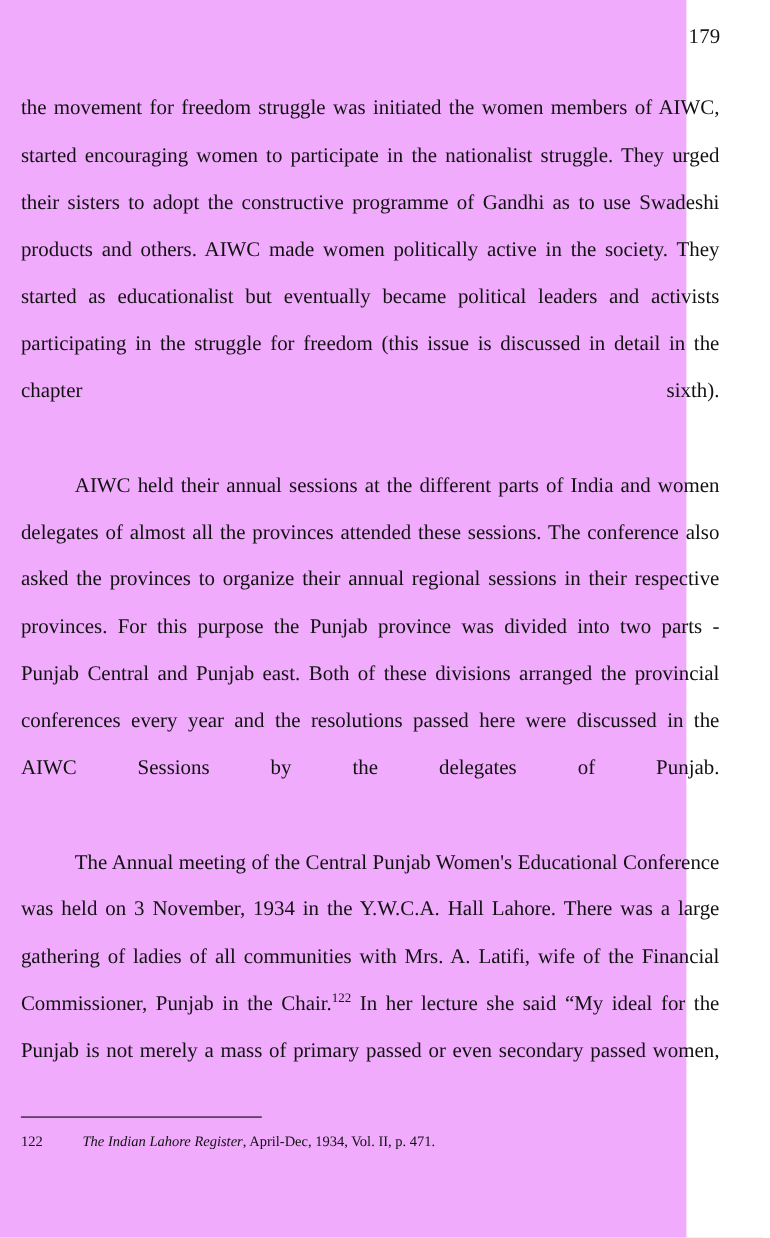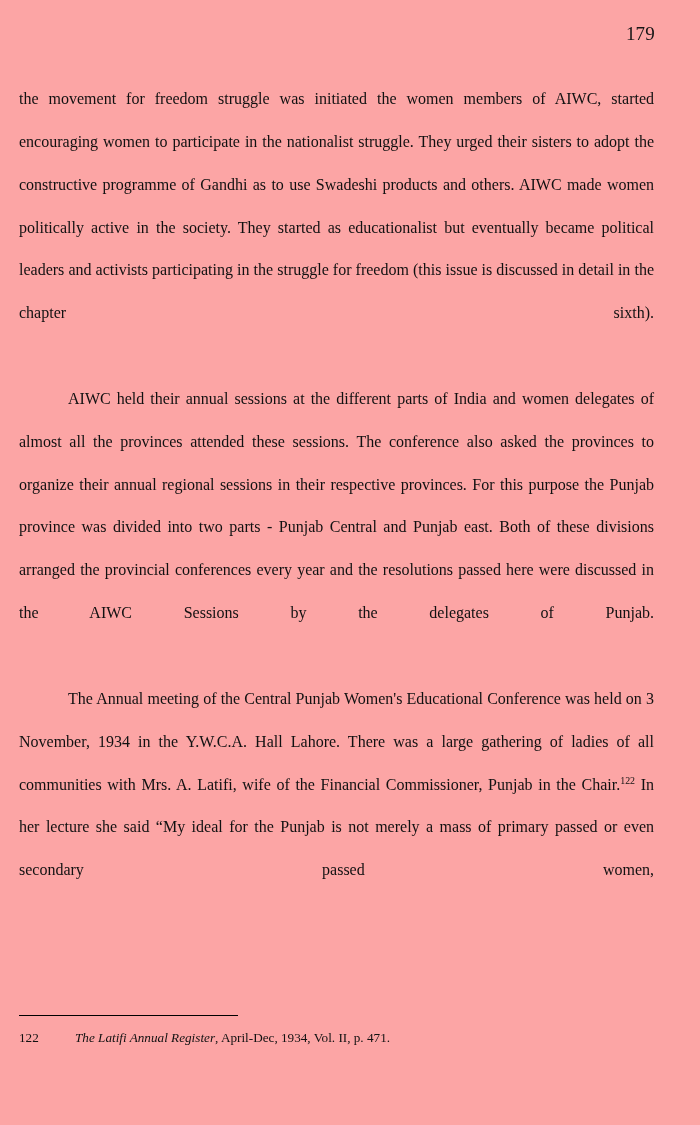--- a/index.html
+++ b/index.html
@@ -13,23 +13,23 @@
     position: relative;
     font-family: "Liberation Serif", "DejaVu Serif", serif;
     color: #000000;
     overflow: hidden;
   }
 
   .page {
     position: absolute;
     left: 0;
     top: 0;
-    width: 700px;
+    width: 624px;
     height: 1125px;
-    background: #fca5a5;
+    background: #f0abfc;
   }
 
   
   .page-number {
     position: absolute;
     left: 19px;
     top: 22px;
     width: 636px;
     text-align: right;
     font-size: 19px;
@@ -43,21 +43,21 @@
     position: absolute;
     left: 19px;
     top: 78px;
     width: 635px;
   }
 
   .para {
     margin: 0;
     text-align: justify;
     text-justify: inter-word;
-    font-size: 16px;
+    font-size: 19px;
     line-height: 42.85px;
     color: #111111;
     hyphens: none;
     -webkit-hyphens: none;
   }
   .para.indent {
     text-indent: 49px;
   }
   
   .para::after {
@@ -111,16 +111,16 @@
     <p class="para">the movement for freedom struggle was initiated the women members of AIWC, started encouraging women to participate in the nationalist struggle. They urged their sisters to adopt the constructive programme of Gandhi as to use Swadeshi products and others.  AIWC made women politically active in the society.  They started as educationalist but eventually became political leaders and activists participating in the struggle for freedom (this issue is discussed in detail in the chapter sixth).</p>
 
     <p class="para indent">AIWC held their annual sessions at the different parts of India and women delegates of almost all the provinces attended these sessions.  The conference also asked the provinces to organize their annual regional sessions in their respective provinces.  For this purpose the Punjab province was divided into two parts - Punjab Central and Punjab east.  Both of these divisions arranged the provincial conferences every year and the resolutions passed here were discussed in the AIWC Sessions by the delegates of Punjab.</p>
 
     <p class="para indent"><span>The Annual meeting of the Central Punjab Women's Educational Conference was held on 3 November, 1934 in the Y.W.C.A. Hall Lahore.  There was a large gathering of ladies of all communities with Mrs. A. Latifi, wife of the Financial Commissioner, Punjab in the Chair.</span><sup class="fn-ref">122</sup><span>  In her lecture she said “My ideal for the Punjab is not merely a mass of primary passed or even secondary passed women,</span></p>
 
   </div>
 
   <div class="footnote-area">
     <div class="footnote-rule"></div>
-    <div class="footnote-entry"><span class="fn-num">122</span><span class="fn-title">The Latifi Annual Register</span><span>, April-Dec, 1934, Vol. II, p. 471.</span></div>
+    <div class="footnote-entry"><span class="fn-num">122</span><span class="fn-title">The Indian Lahore Register</span><span>, April-Dec, 1934, Vol. II, p. 471.</span></div>
   </div>
 
 </div>
 
 </body></html>

